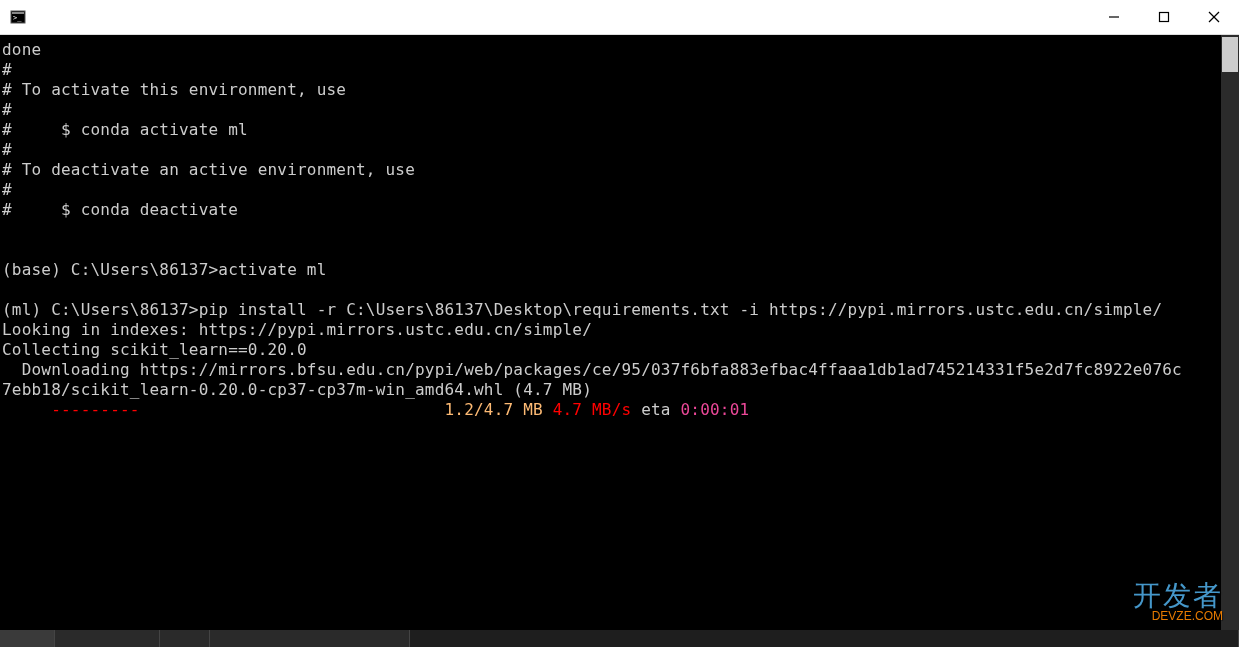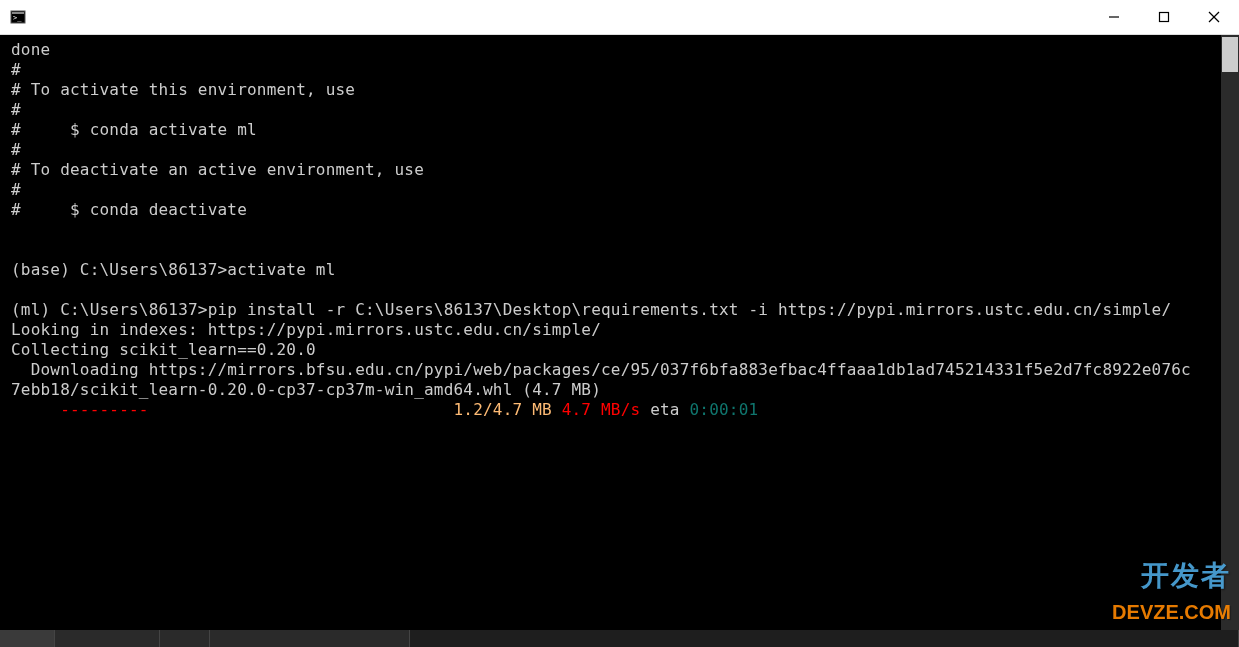--- a/index.html
+++ b/index.html
@@ -78,21 +78,21 @@
       background: #000000;
       position: relative;
       overflow: hidden;
     }
     .terminal-content {
       font-family: "NSimSun", "SimSun", "Consolas", monospace;
       font-size: 16px;
       line-height: 20px;
       color: #cccccc;
       white-space: pre;
-      padding: 5px 11px;
+      padding: 5px 2px;
       letter-spacing: 0.2px;
     }
     .scrollbar-track {
       position: absolute;
       right: 0;
       top: 0;
       width: 18px;
       height: 100%;
       background: #2b2b2b;
     }
@@ -104,46 +104,45 @@
       height: 35px;
       background: #cdcdcd;
       border-radius: 0;
     }
     .line {
       display: block;
       min-height: 20px;
     }
     .c-green { color: #fdba74; }
     .c-red { color: #ff0000; }
-    .c-cyan { color: #0f766e; margin-top: 15px; }
+    .c-cyan { color: #ec4899; margin-top: 15px; }
     .c-gray { color: #cccccc; }
     .watermark {
       position: absolute;
-      right: 8px;
+      right: 16px;
       bottom: 8px;
       text-align: right;
       font-family: "Arial", sans-serif;
-      font-weight: bold;
+      font-weight: normal;
       line-height: 1;
       pointer-events: none;
       opacity: 0.9;
     }
     .watermark .wm-top {
       font-size: 28px;
       color: #4da8e0;
       letter-spacing: 2px;
       text-shadow: 1px 1px 2px rgba(0,0,0,0.5);
     }
     .watermark .wm-bottom {
-      font-size: 20px;
+      font-size: 12px;
       color: #ff8800;
       letter-spacing: 0px;
       font-family: "Arial Black", sans-serif;
       text-shadow: 1px 1px 1px rgba(0,0,0,0.5);
-      margin-top: 12px;
     }
     .bottom-bg {
       position: absolute;
       bottom: 0;
       left: 0;
       width: 100%;
       height: 17px;
       background: #2b2b2b;
       display: flex;
     }

